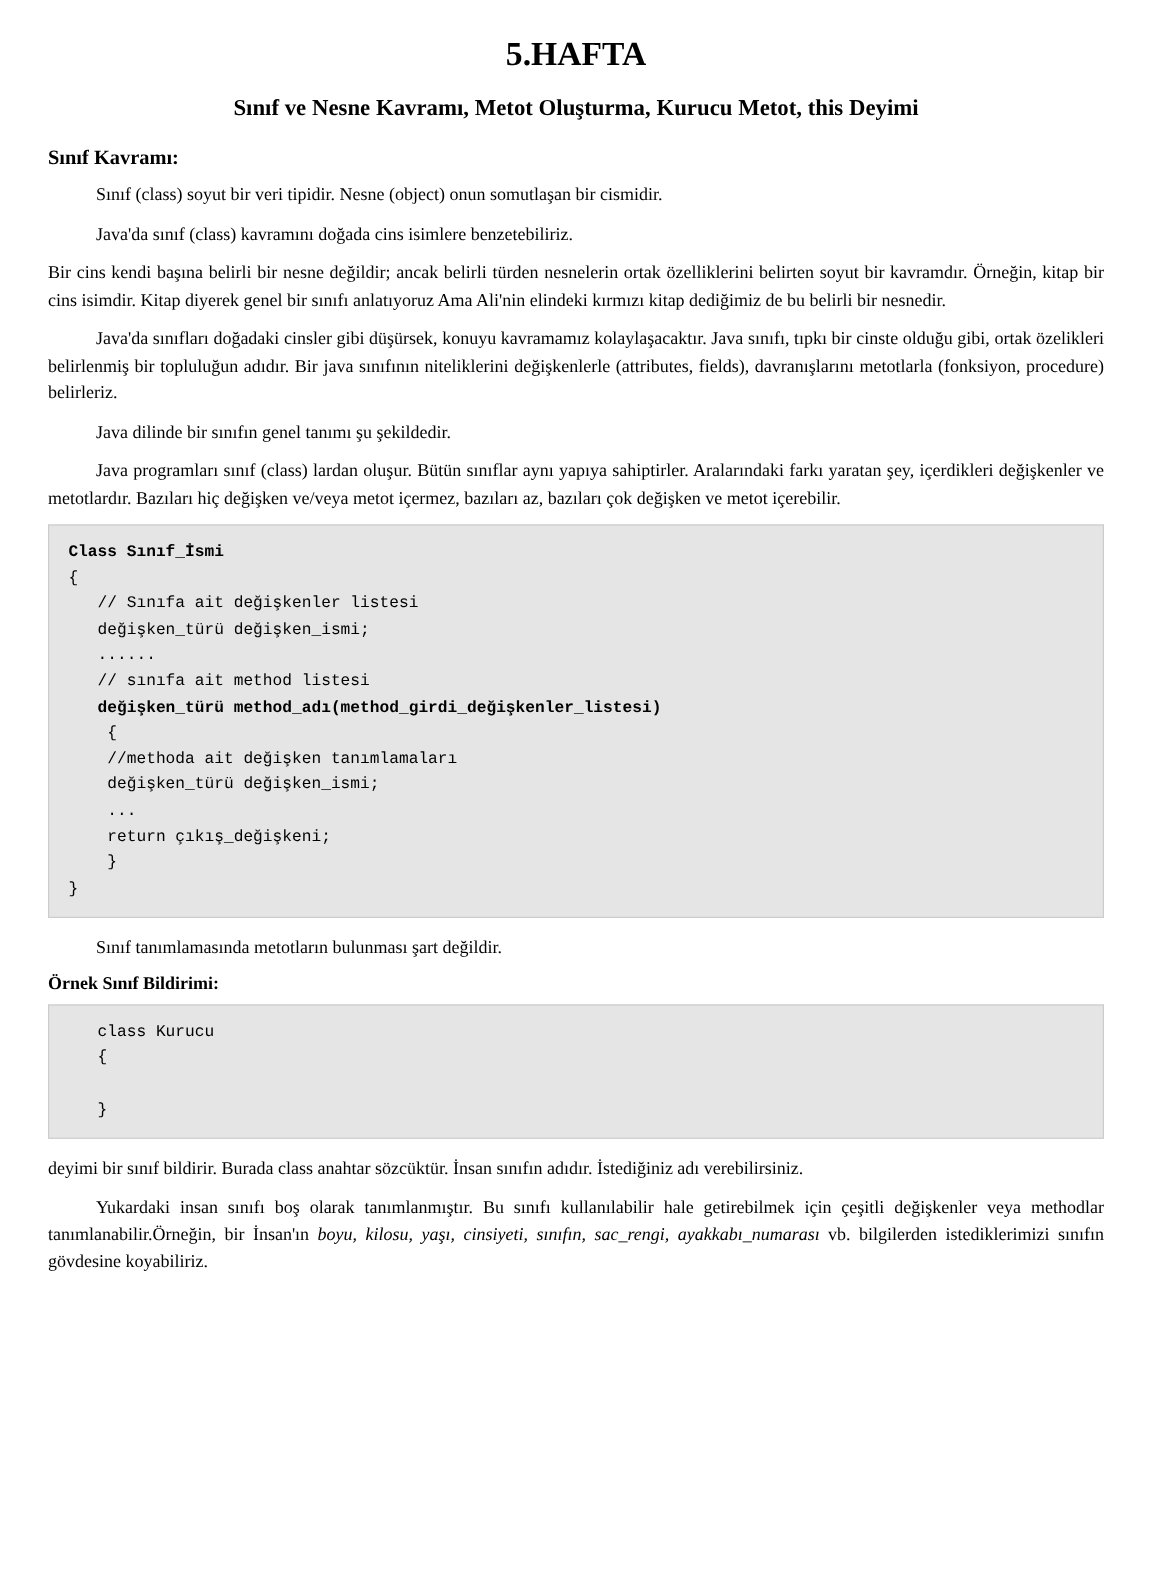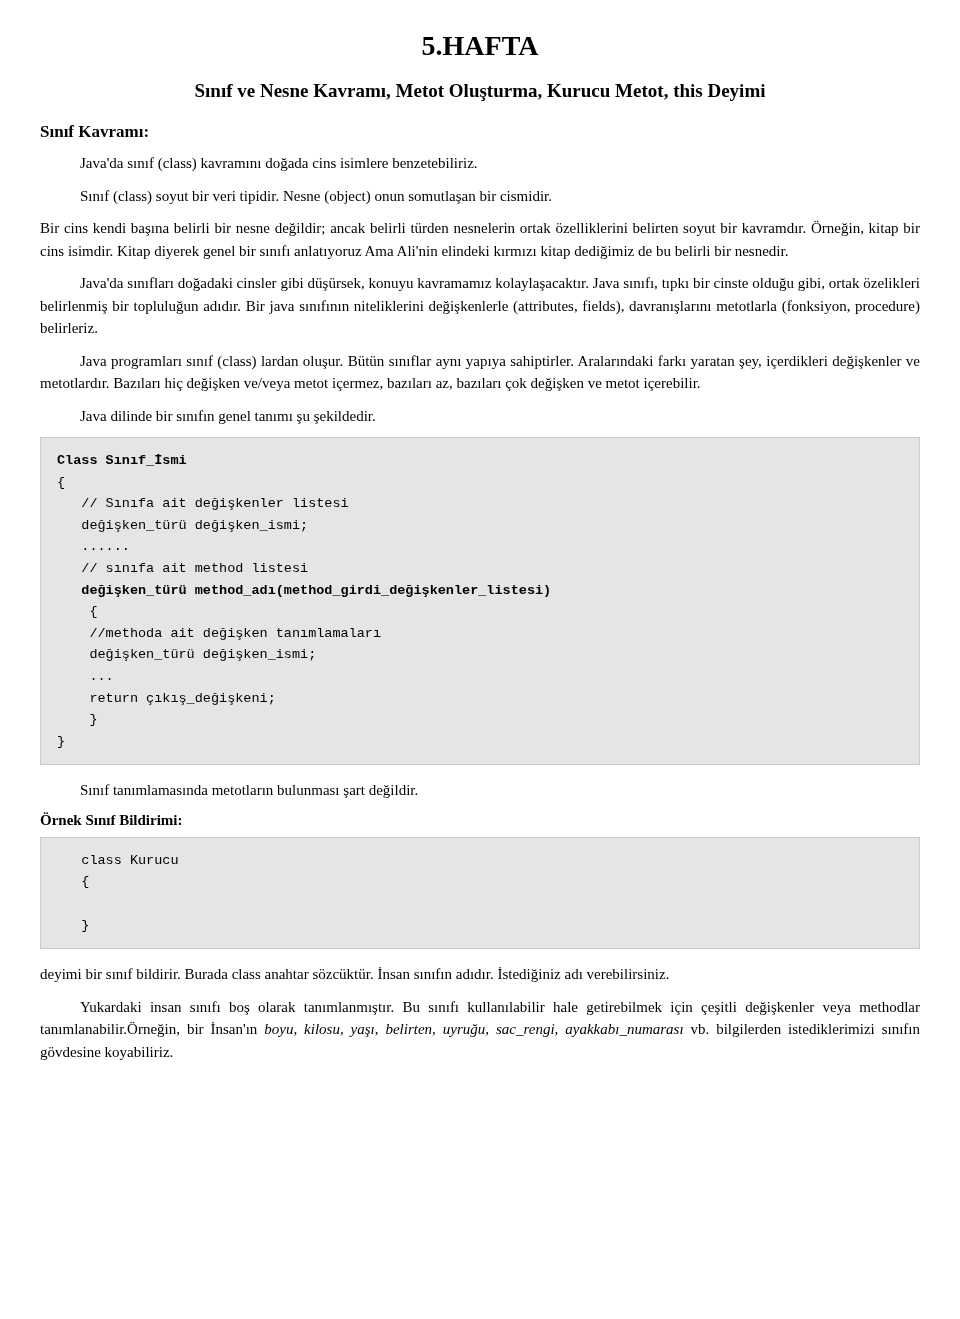--- a/index.html
+++ b/index.html
@@ -64,26 +64,26 @@
   </style>
 </head>
 <body>
 
 <h1 class="page-title">5.HAFTA</h1>
 <h2 class="page-title" style="font-size:19px; font-weight:bold; margin-bottom:20px;">Sınıf ve Nesne Kavramı, Metot Oluşturma, Kurucu Metot, this Deyimi</h2>
 
 <div>
   <div class="section-title">Sınıf Kavramı:</div>
 
+  <p class="paragraph-indent">Sınıf (class) soyut bir veri tipidir. Nesne (object) onun somutlaşan bir cismidir.</p>
   <p class="paragraph-indent">Java'da sınıf (class) kavramını doğada cins isimlere benzetebiliriz.</p>
-  <p class="paragraph-indent">Sınıf (class) soyut bir veri tipidir. Nesne (object) onun somutlaşan bir cismidir.</p>
   <p class="paragraph">Bir cins kendi başına belirli bir nesne değildir; ancak belirli türden nesnelerin ortak özelliklerini belirten soyut bir kavramdır. Örneğin, kitap bir cins isimdir. Kitap diyerek genel bir sınıfı anlatıyoruz Ama Ali'nin elindeki kırmızı kitap dediğimiz de bu belirli bir nesnedir.</p>
   <p class="paragraph-indent">Java'da sınıfları doğadaki cinsler gibi düşürsek, konuyu kavramamız kolaylaşacaktır. Java sınıfı, tıpkı bir cinste olduğu gibi, ortak özelikleri belirlenmiş bir topluluğun adıdır. Bir java sınıfının niteliklerini değişkenlerle (attributes, fields), davranışlarını metotlarla (fonksiyon, procedure) belirleriz.</p>
+  <p class="paragraph-indent">Java dilinde bir sınıfın genel tanımı şu şekildedir.</p>
   <p class="paragraph-indent">Java programları sınıf (class) lardan oluşur. Bütün sınıflar aynı yapıya sahiptirler. Aralarındaki farkı yaratan şey, içerdikleri değişkenler ve metotlardır. Bazıları hiç değişken ve/veya metot içermez, bazıları az, bazıları çok değişken ve  metot içerebilir.</p>
-  <p class="paragraph-indent">Java dilinde bir sınıfın genel tanımı şu şekildedir.</p>
 
   <div class="code-block"><span class="bold">Class Sınıf_İsmi</span>
 <span>{</span>
 <span>   // Sınıfa ait değişkenler listesi</span>
 <span>   değişken_türü değişken_ismi;</span>
 <span>   ......</span>
 <span>   // sınıfa ait method listesi</span>
 <span class="bold">   değişken_türü method_adı(method_girdi_değişkenler_listesi)</span>
 <span>    {</span>
 <span>    //methoda ait değişken tanımlamaları</span>
@@ -99,14 +99,14 @@
 <div style="margin-top:10px;">
   <div class="sub-section-title">Örnek Sınıf Bildirimi:</div>
 
 
   <div class="code-block">   class Kurucu
    {
 
    }</div>
 
   <p class="paragraph">deyimi bir sınıf bildirir. Burada class anahtar sözcüktür. İnsan sınıfın adıdır. İstediğiniz adı verebilirsiniz.</p>
-  <p class="paragraph-indent" style="margin-top:8px;">Yukardaki insan sınıfı boş olarak tanımlanmıştır. Bu sınıfı kullanılabilir hale getirebilmek için çeşitli değişkenler veya methodlar tanımlanabilir.Örneğin, bir İnsan'ın <span class="italic">boyu, kilosu, yaşı, belirten, uyruğu, sac_rengi, ayakkabı_numarası</span> vb. bilgilerden istediklerimizi sınıfın gövdesine koyabiliriz.</p>
+  <p class="paragraph-indent" style="margin-top:8px;">Yukardaki insan sınıfı boş olarak tanımlanmıştır. Bu sınıfı kullanılabilir hale getirebilmek için çeşitli değişkenler veya methodlar tanımlanabilir.Örneğin, bir İnsan'ın <span class="italic">boyu, kilosu, yaşı, cinsiyeti, sınıfın, sac_rengi, ayakkabı_numarası</span> vb. bilgilerden istediklerimizi sınıfın gövdesine koyabiliriz.</p>
 </div>
 
 </body></html>

